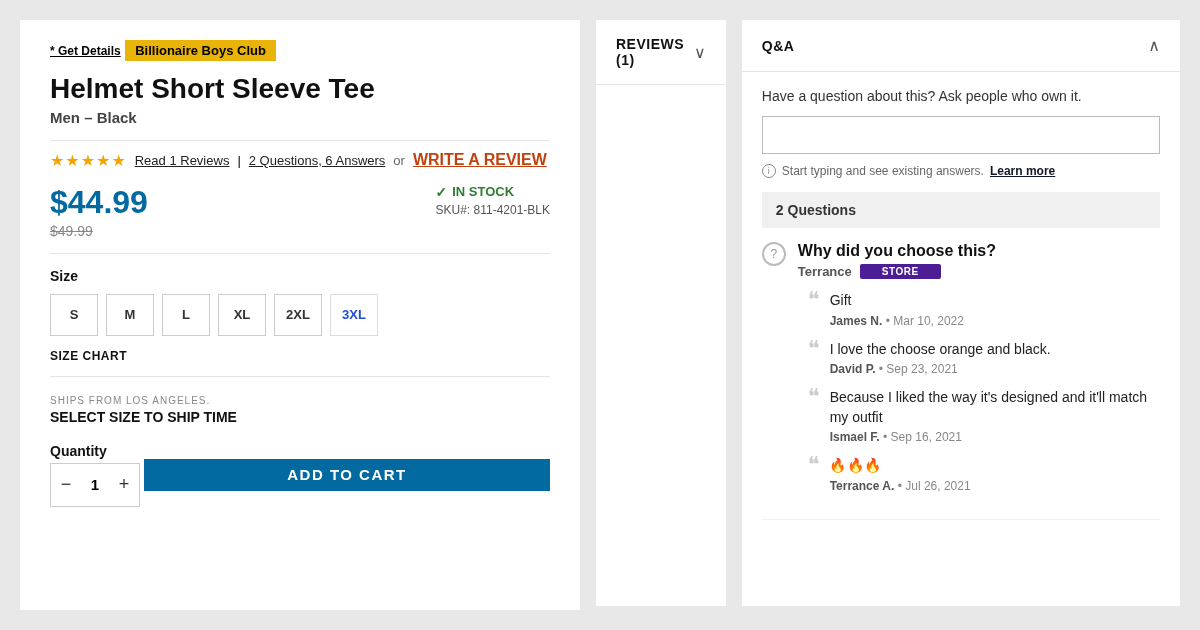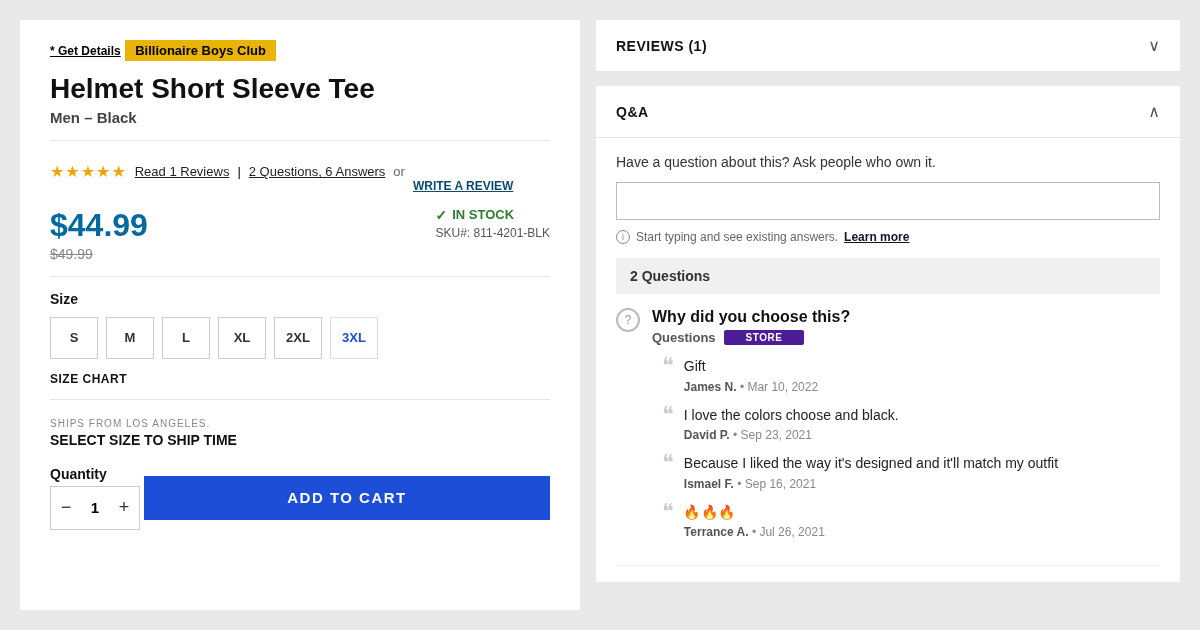--- a/index.html
+++ b/index.html
@@ -83,24 +83,23 @@
       color: #222;
       text-decoration: underline;
       font-size: 13px;
     }
     .reviews-row .or-text {
       color: #666;
     }
     .reviews-row .write-review {
       text-transform: uppercase;
       font-weight: 700;
-      font-size: 12px;
-      color: #0c4a6e;
+      font-size: 16px;
+      color: #c2410c;
       text-decoration: underline;
-      margin-top: 28px;
     }
     .price-row {
       display: flex;
       align-items: flex-start;
       justify-content: space-between;
       margin-bottom: 4px;
     }
     .price-main {
       font-size: 32px;
       font-weight: 800;
@@ -217,36 +216,36 @@
       justify-content: center;
     }
     .qty-value {
       flex: 1;
       text-align: center;
       font-size: 15px;
       font-weight: 600;
     }
     .add-to-cart-btn {
       flex: 1;
-      height: 44px;
-      background: #1d4ed8;
+      height: 32px;
+      background: #0369a1;
       color: #fff;
       border: none;
       font-size: 15px;
       font-weight: 700;
       letter-spacing: 1.5px;
       text-transform: uppercase;
       cursor: pointer;
     }
     
     .right-panel {
       flex: 1;
       display: flex;
-      flex-direction: column;
-      gap: 10px;
+      flex-direction: row;
+      gap: 16px;
       overflow: hidden;
     }
     .accordion-section {
       background: #fff;
       margin-bottom: 4px;
     }
     .accordion-header {
       display: flex;
       align-items: center;
       justify-content: space-between;
@@ -487,38 +486,38 @@
           <span>Start typing and see existing answers.</span>
           <a href="#">Learn more</a>
         </div>
 
         <div class="questions-count-bar">2 Questions</div>
 
         <div class="qa-item">
           <div class="qa-icon">?</div>
           <div class="qa-question-text">Why did you choose this?</div>
           <div class="qa-asker-row">
-            <span class="asker-name">Questions</span>
+            <span class="asker-name">Terrance</span>
             <span class="store-badge">STORE</span>
           </div>
 
           <div class="answer-item">
             <span class="quote-mark">❝</span>
             <div class="answer-content">
               <div class="answer-text">Gift</div>
               <div class="answer-meta">
                 <strong>James N.</strong> • Mar 10, 2022
               </div>
             </div>
           </div>
 
           <div class="answer-item">
             <span class="quote-mark">❝</span>
             <div class="answer-content">
-              <div class="answer-text">I love the colors choose and black.</div>
+              <div class="answer-text">I love the choose orange and black.</div>
               <div class="answer-meta">
                 <strong>David P.</strong> • Sep 23, 2021
               </div>
             </div>
           </div>
 
           <div class="answer-item">
             <span class="quote-mark">❝</span>
             <div class="answer-content">
               <div class="answer-text">Because I liked the way it's designed and it'll match my outfit</div>

